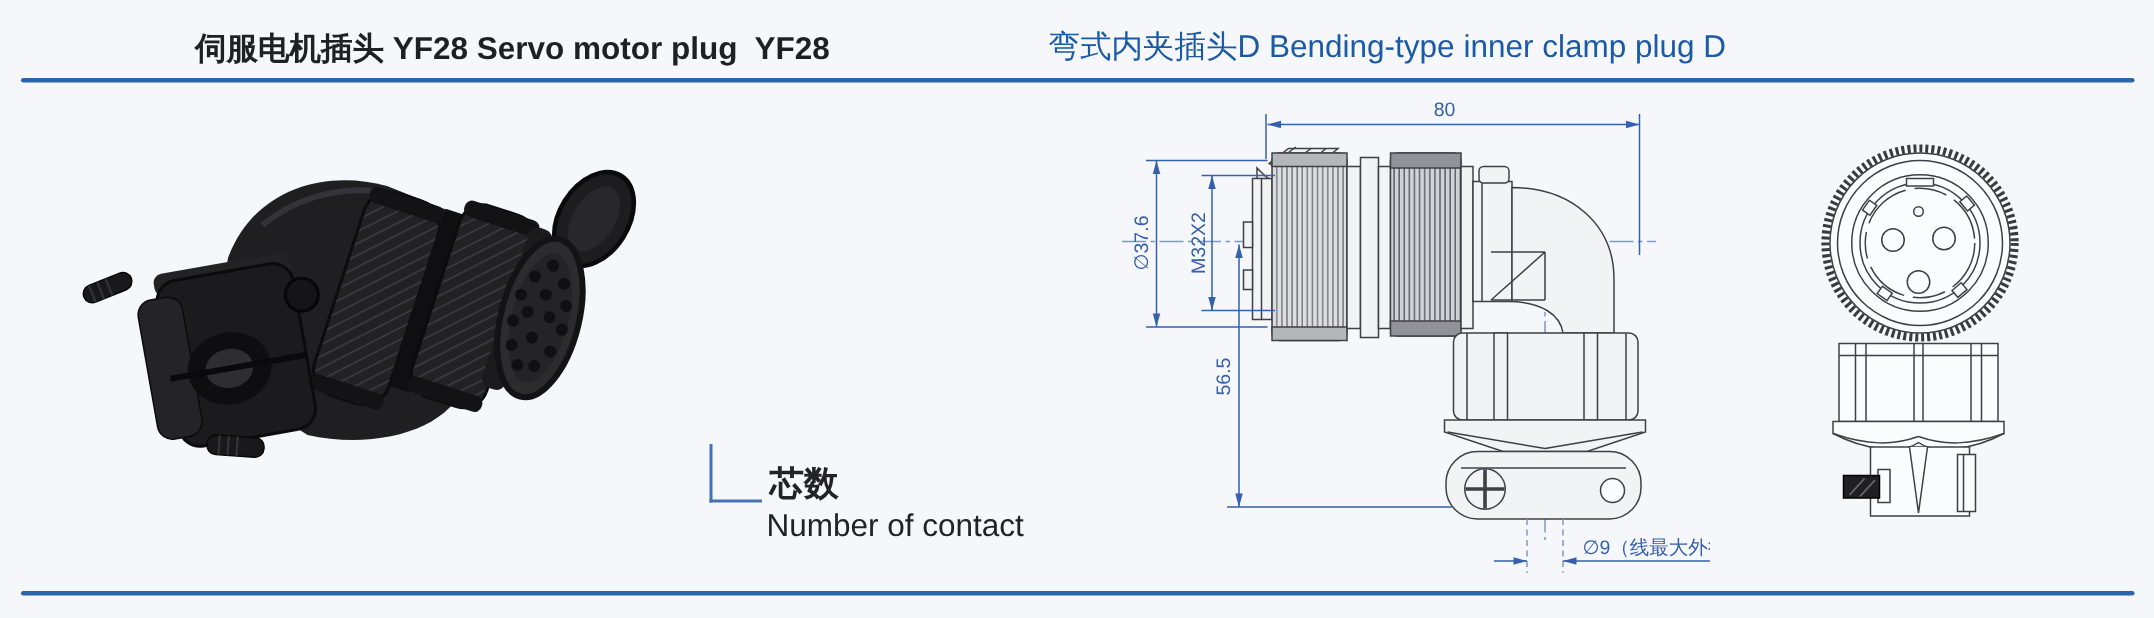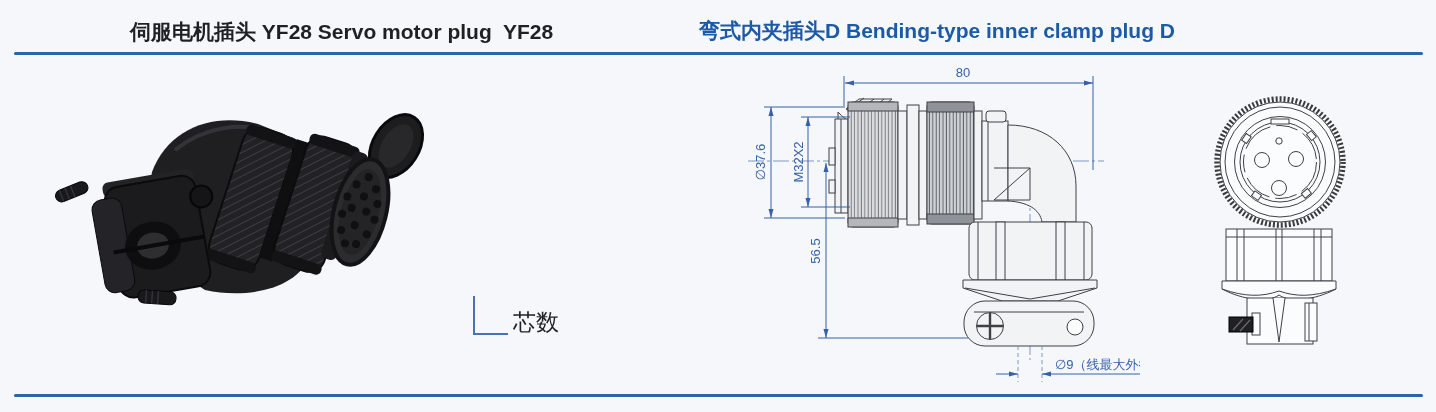--- a/index.html
+++ b/index.html
@@ -1,29 +1,29 @@
 <!DOCTYPE html>
 <html><head>
 <meta charset="utf-8">
 <style>
   html,body{margin:0;padding:0;background:#e8eaee;}
   .page{position:relative;width:1436px;height:412px;background:#f5f7fa;
         font-family:"Liberation Sans",sans-serif;overflow:hidden;padding-left:16px;}
   .title-left{position:absolute;left:130px;top:18px;font-size:21px;font-weight:600;
               color:#1f2023;white-space:pre;}
-  .title-right{position:absolute;left:699px;top:17px;font-size:21px;font-weight:700;
+  .title-right{position:absolute;left:699px;top:17px;font-size:21px;font-weight:400;
                color:#1b5aa6;white-space:pre;}
   .rule{position:absolute;left:14px;width:1409px;height:3px;background:#2a64ab;border-radius:2px;}
   .rule-top{top:52px;}
   .rule-bottom{top:394px;}
   .ordering{position:absolute;left:386px;top:263px;font-size:23px;color:#2a2a2c;}
   .blank{display:inline-block;width:45px;height:0.92em;border-bottom:2px solid #96969a;margin:0 2px;}
   .callout-elbow{position:absolute;left:473px;top:296px;width:33px;height:37px;
                  border-left:2.5px solid #4872b8;border-bottom:2.5px solid #4872b8;}
-  .callout-zh{position:absolute;left:513px;top:307px;font-size:23px;color:#232326;}
+  .callout-zh{position:absolute;left:513px;top:307px;font-size:23px;color:#232326;font-weight:bold;}
   .callout-en{position:absolute;left:511px;top:339px;font-size:21px;color:#232326;}
   svg{position:absolute;}
   .ol{stroke:#3f4046;stroke-width:1;fill:none;}
   .fl{stroke:#3f4046;stroke-width:1;fill:#f1f3f5;}
   .fw{stroke:#3f4046;stroke-width:1;fill:#fbfcfd;}
   .dim-ln{stroke:#3560ac;stroke-width:1;fill:none;}
   .dim-ar{fill:#3560ac;stroke:none;}
   .dim-tx{fill:#3560ac;font-size:13px;font-family:"Liberation Sans",sans-serif;}
   .cl{stroke:#7e97c8;stroke-width:1;fill:none;}
 </style>
@@ -110,20 +110,21 @@
       <g transform="rotate(14 150 298)">
         <rect x="128" y="292" width="38" height="13" rx="6" fill="#19191c" stroke="#070708"></rect>
         <path d="M136,292 V305 M142,292 V305 M148,292 V305" stroke="#333338" stroke-width="1.5"></path>
       </g>
       <circle cx="208" cy="206" r="11" fill="#151518" stroke="#070708" stroke-width="2"></circle>
     </g>
   </svg>
 
   <div class="callout-elbow"></div>
   <div class="callout-zh">芯数</div>
+  <div class="callout-en">Number of contact</div>
 
   <svg style="left:738px;top:55px;" width="402" height="340" viewBox="738 55 402 340">
     <defs>
       <pattern id="knA" patternUnits="userSpaceOnUse" width="3.4" height="10">
         <rect width="3.4" height="10" fill="#dcdee1"></rect>
         <line x1="1.2" y1="0" x2="1.2" y2="10" stroke="#787b80" stroke-width="1"></line>
       </pattern>
       <pattern id="knB" patternUnits="userSpaceOnUse" width="3.4" height="10">
         <rect width="3.4" height="10" fill="#cfd2d6"></rect>
         <line x1="1.2" y1="0" x2="1.2" y2="10" stroke="#5f6268" stroke-width="1"></line>

